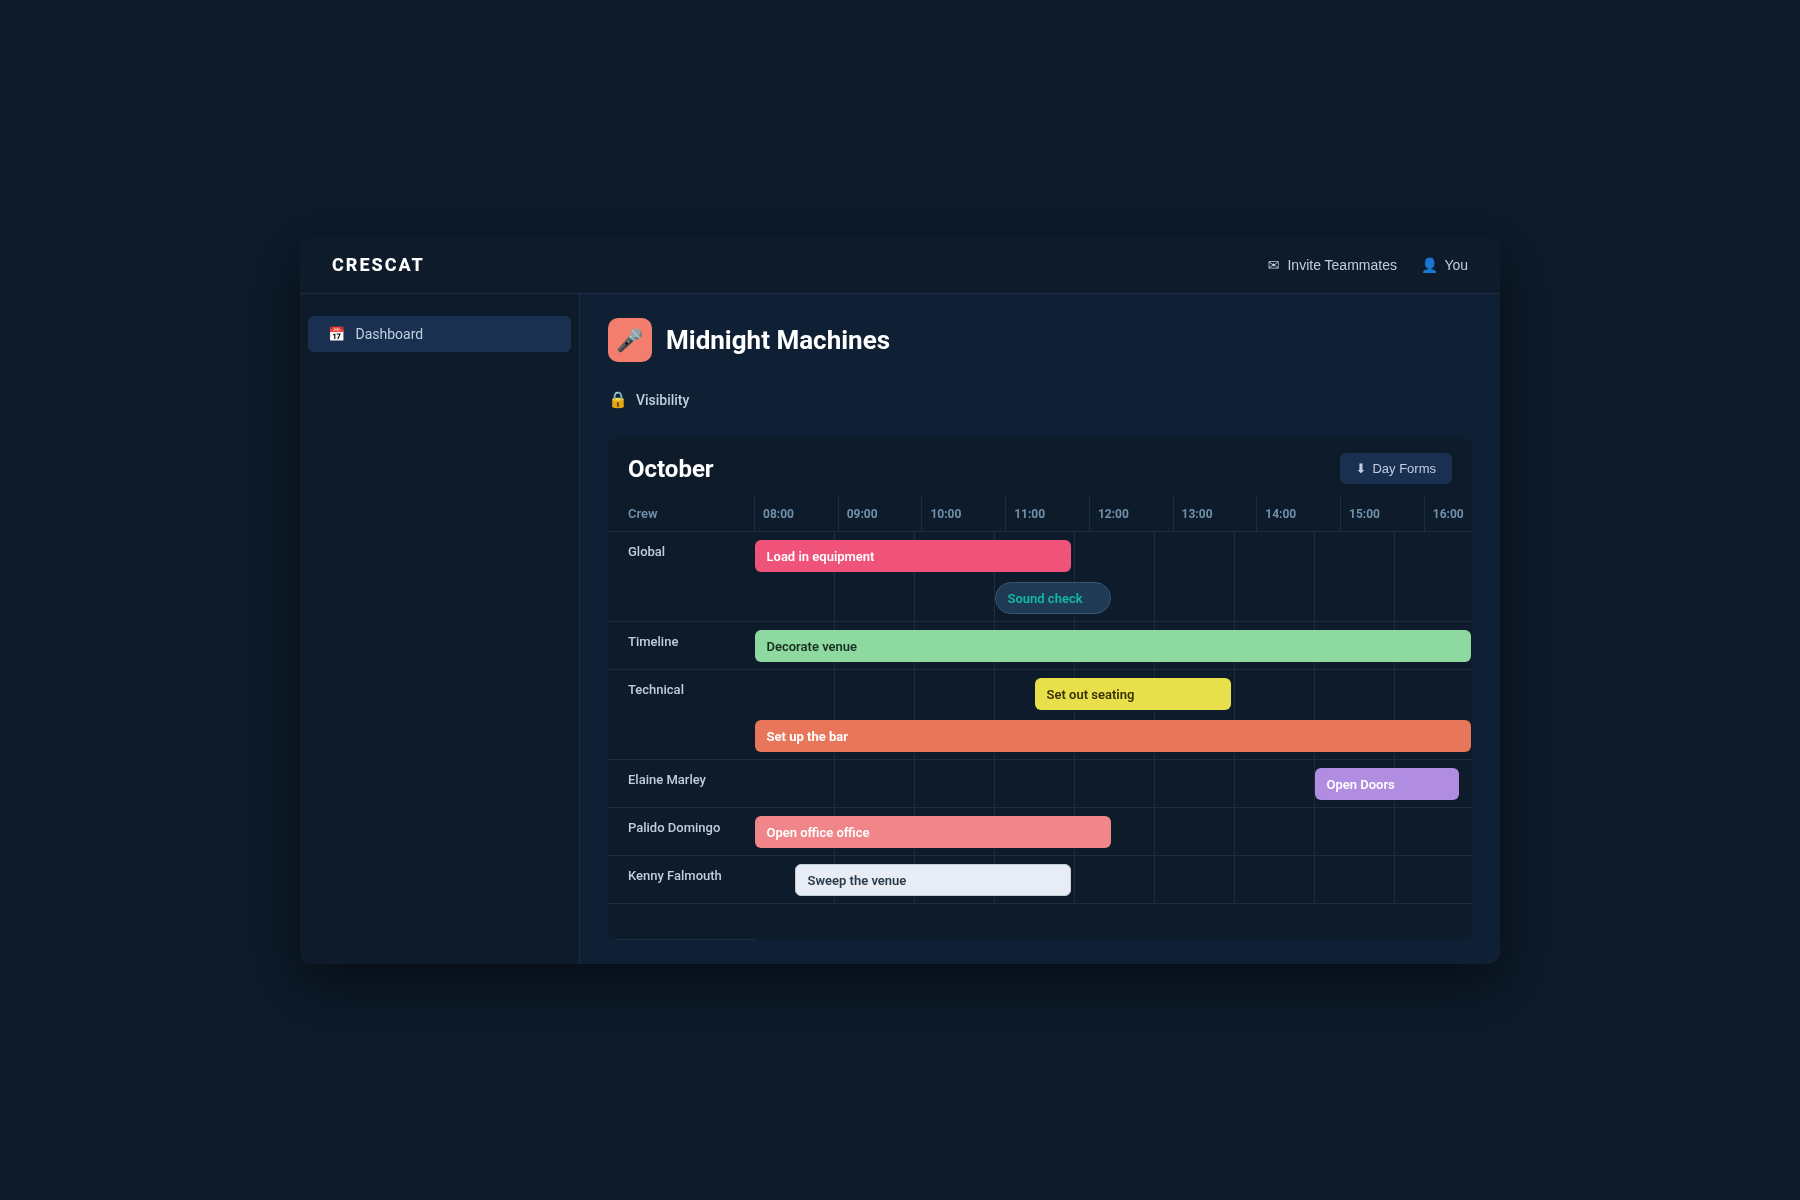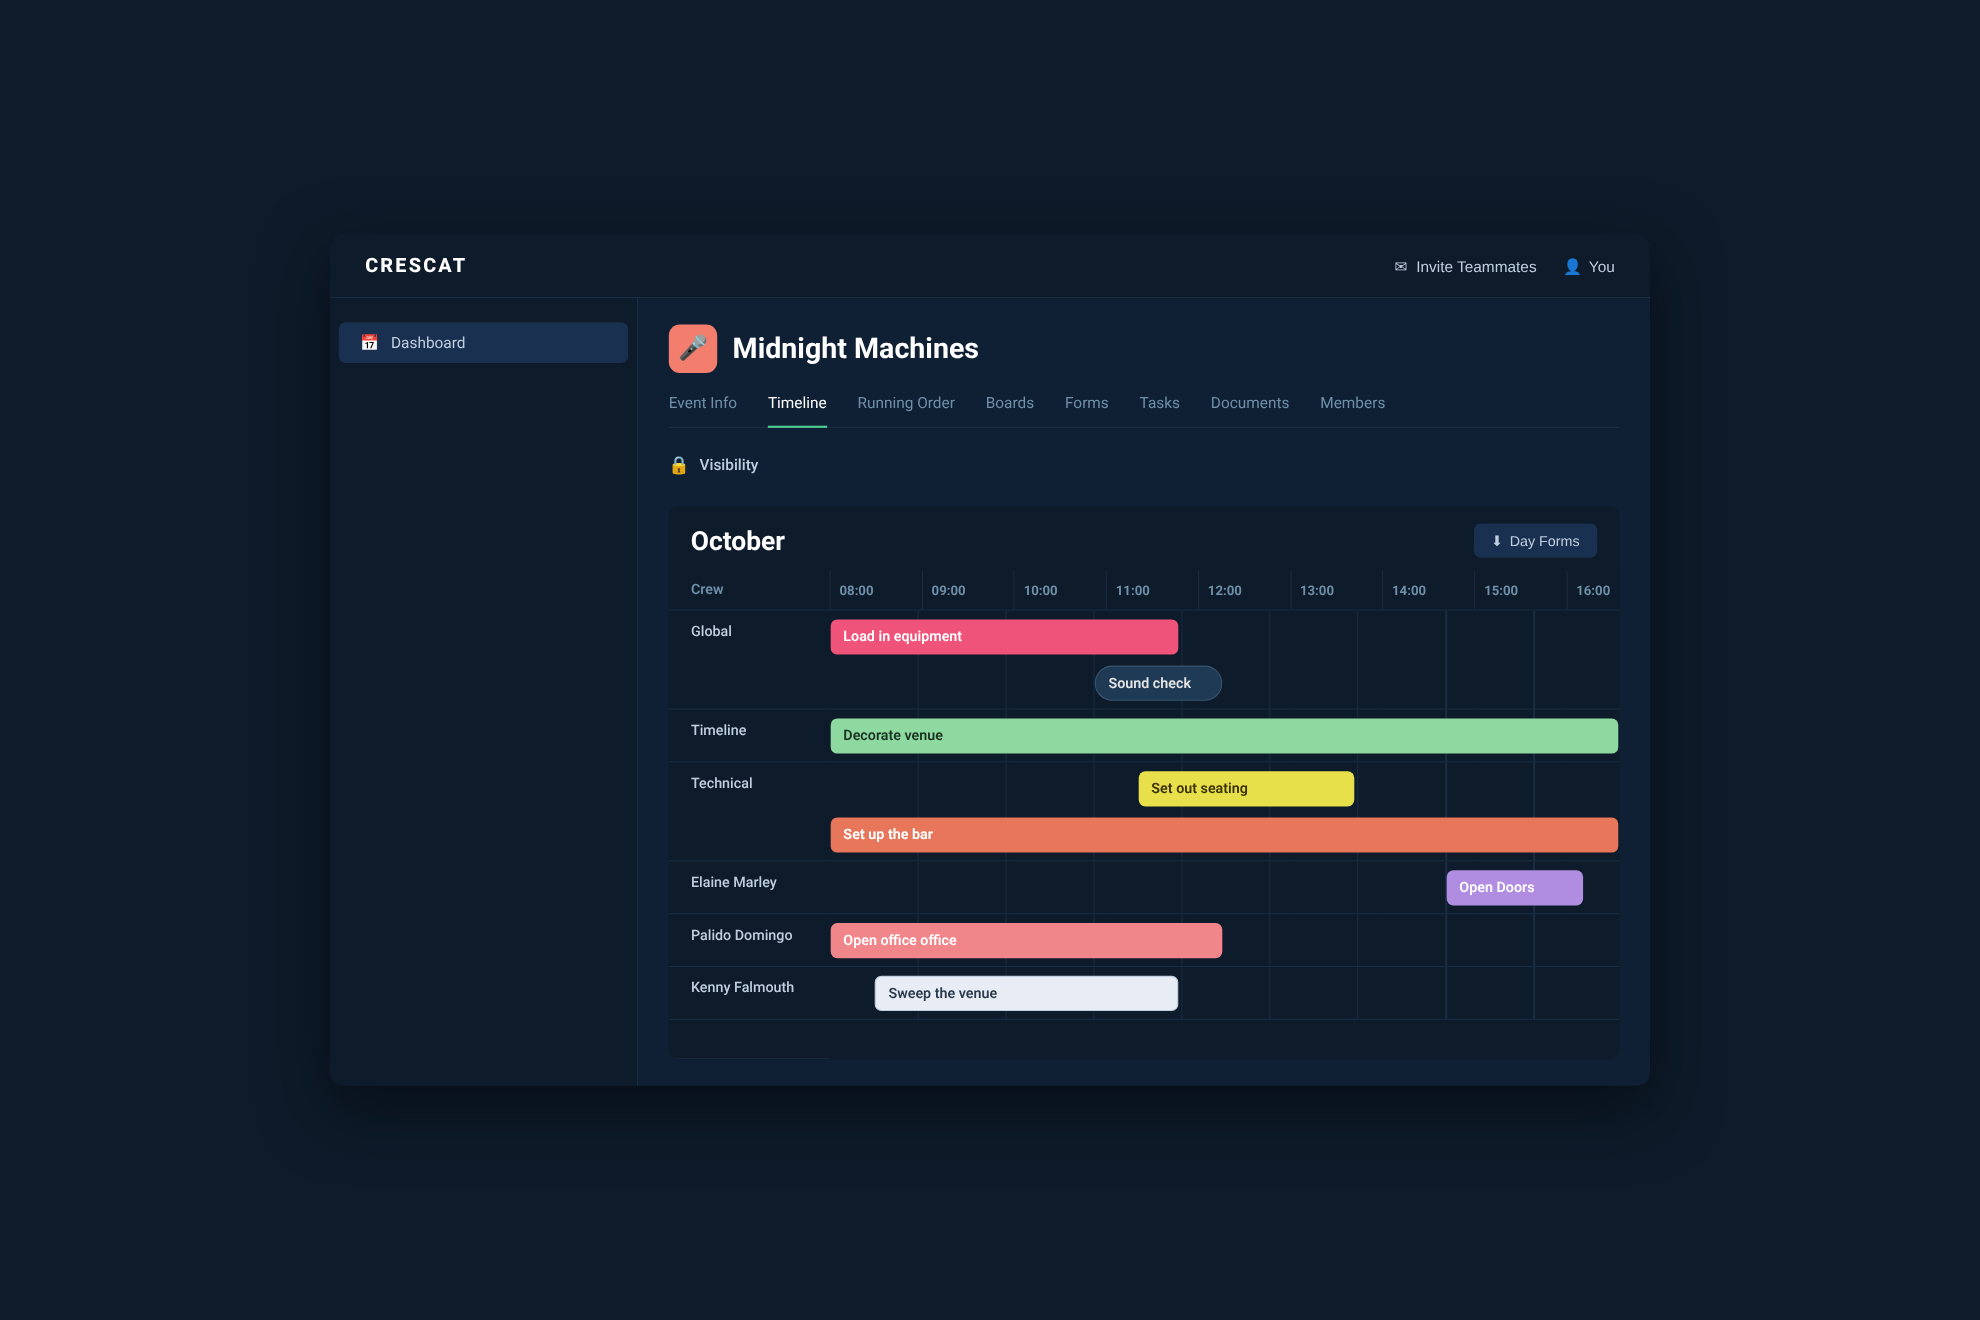--- a/index.html
+++ b/index.html
@@ -276,30 +276,20 @@
       </div>
     </div>
 
     <div class="content-area">
 
       <div class="event-header">
         <div class="event-icon">🎤</div>
         <h1 class="event-title">Midnight Machines</h1>
       </div>
 
-      <div class="nav-tabs">
-        <span class="nav-tab">Event Info</span>
-        <span class="nav-tab active">Timeline</span>
-        <span class="nav-tab">Running Order</span>
-        <span class="nav-tab">Boards</span>
-        <span class="nav-tab">Forms</span>
-        <span class="nav-tab">Tasks</span>
-        <span class="nav-tab">Documents</span>
-        <span class="nav-tab">Members</span>
-      </div>
 
       <div class="visibility-bar">
         <span>🔒</span>
         <span class="visibility-label">Visibility</span>
       </div>
 
       <div class="timeline-section">
         <div class="timeline-header-row">
           <span class="month-title">October</span>
           <button class="day-sheet-btn">
@@ -335,40 +325,40 @@
                 <th class="time-cell-header time-col">15:00</th>
                 <th class="time-cell-header time-col">16:00</th>
               </tr>
             </thead>
             <tbody id="gantt-body">
 
             <tr>
                   <td class="row-label">Global</td>
                   <td colspan="9" style="position: relative; border-bottom: 1px solid rgb(26, 45, 66); padding: 0px; height: 90px; background: repeating-linear-gradient(to right, transparent, transparent 79px, rgb(26, 45, 66) 79px, rgb(26, 45, 66) 80px);">
                     <div style="position: absolute; left: 0px; top: 8px; width: 316px; height: 32px; border-radius: 6px; background: rgb(240, 83, 122); color: rgb(255, 255, 255); display: flex; align-items: center; padding: 0px 12px; font-size: 13px; font-weight: 600; white-space: nowrap; overflow: hidden;">Load in equipment</div>
-                    <div style="position: absolute; left: 240px; top: 50px; width: 116px; height: 32px; border-radius: 16px; background: rgb(30, 58, 85); color: #e5e5e5; display: flex; align-items: center; padding: 0px 12px; font-size: 13px; font-weight: 600; white-space: nowrap; overflow: hidden; border: 1px solid rgb(58, 85, 112);">Sound check</div>
+                    <div style="position: absolute; left: 240px; top: 50px; width: 116px; height: 32px; border-radius: 16px; background: rgb(30, 58, 85); color: #14b8a6; display: flex; align-items: center; padding: 0px 12px; font-size: 13px; font-weight: 600; white-space: nowrap; overflow: hidden; border: 1px solid rgb(58, 85, 112);">Sound check</div>
                   </td>
                 </tr>
                 <tr>
                   <td class="row-label">Timeline</td>
                   <td colspan="9" style="position: relative; border-bottom: 1px solid rgb(26, 45, 66); padding: 0px; height: 48px; background: repeating-linear-gradient(to right, transparent, transparent 79px, rgb(26, 45, 66) 79px, rgb(26, 45, 66) 80px);">
                     <div style="position: absolute; left: 0px; top: 8px; width: 716px; height: 32px; border-radius: 6px; background: rgb(141, 217, 160); color: rgb(26, 48, 32); display: flex; align-items: center; padding: 0px 12px; font-size: 13px; font-weight: 600; white-space: nowrap; overflow: hidden;">Decorate venue</div>
                   </td>
                 </tr>
                 <tr>
                   <td class="row-label">Technical</td>
                   <td colspan="9" style="position: relative; border-bottom: 1px solid rgb(26, 45, 66); padding: 0px; height: 90px; background: repeating-linear-gradient(to right, transparent, transparent 79px, rgb(26, 45, 66) 79px, rgb(26, 45, 66) 80px);">
                     <div style="position: absolute; left: 280px; top: 8px; width: 196px; height: 32px; border-radius: 6px; background: rgb(232, 224, 74); color: rgb(58, 48, 0); display: flex; align-items: center; padding: 0px 12px; font-size: 13px; font-weight: 600; white-space: nowrap; overflow: hidden;">Set out seating</div>
                     <div style="position: absolute; left: 0px; top: 50px; width: 716px; height: 32px; border-radius: 6px; background: rgb(232, 118, 90); color: rgb(255, 255, 255); display: flex; align-items: center; padding: 0px 12px; font-size: 13px; font-weight: 700; white-space: nowrap; overflow: hidden;">Set up the bar</div>
                   </td>
                 </tr>
                 <tr>
                   <td class="row-label">Elaine Marley</td>
                   <td colspan="9" style="position: relative; border-bottom: 1px solid rgb(26, 45, 66); padding: 0px; height: 48px; background: repeating-linear-gradient(to right, transparent, transparent 79px, rgb(26, 45, 66) 79px, rgb(26, 45, 66) 80px);">
-                    <div style="position: absolute; left: 560px; top: 8px; width: 124px; height: 32px; border-radius: 6px; background: rgb(176, 141, 224); color: rgb(255, 255, 255); display: flex; align-items: center; padding: 0px 12px; font-size: 13px; font-weight: 600; white-space: nowrap; overflow: hidden;">Open Doors</div>
+                    <div style="position: absolute; left: 560px; top: 8px; width: 144px; height: 32px; border-radius: 6px; background: rgb(176, 141, 224); color: rgb(255, 255, 255); display: flex; align-items: center; padding: 0px 12px; font-size: 13px; font-weight: 600; white-space: nowrap; overflow: hidden;">Open Doors</div>
                   </td>
                 </tr>
                 <tr>
                   <td class="row-label">Palido Domingo</td>
                   <td colspan="9" style="position: relative; border-bottom: 1px solid rgb(26, 45, 66); padding: 0px; height: 48px; background: repeating-linear-gradient(to right, transparent, transparent 79px, rgb(26, 45, 66) 79px, rgb(26, 45, 66) 80px);">
                     <div style="position: absolute; left: 0px; top: 8px; width: 356px; height: 32px; border-radius: 6px; background: rgb(240, 133, 138); color: rgb(255, 255, 255); display: flex; align-items: center; padding: 0px 12px; font-size: 13px; font-weight: 600; white-space: nowrap; overflow: hidden;">Open office office</div>
                   </td>
                 </tr>
                 <tr>
                   <td class="row-label">Kenny Falmouth</td>

